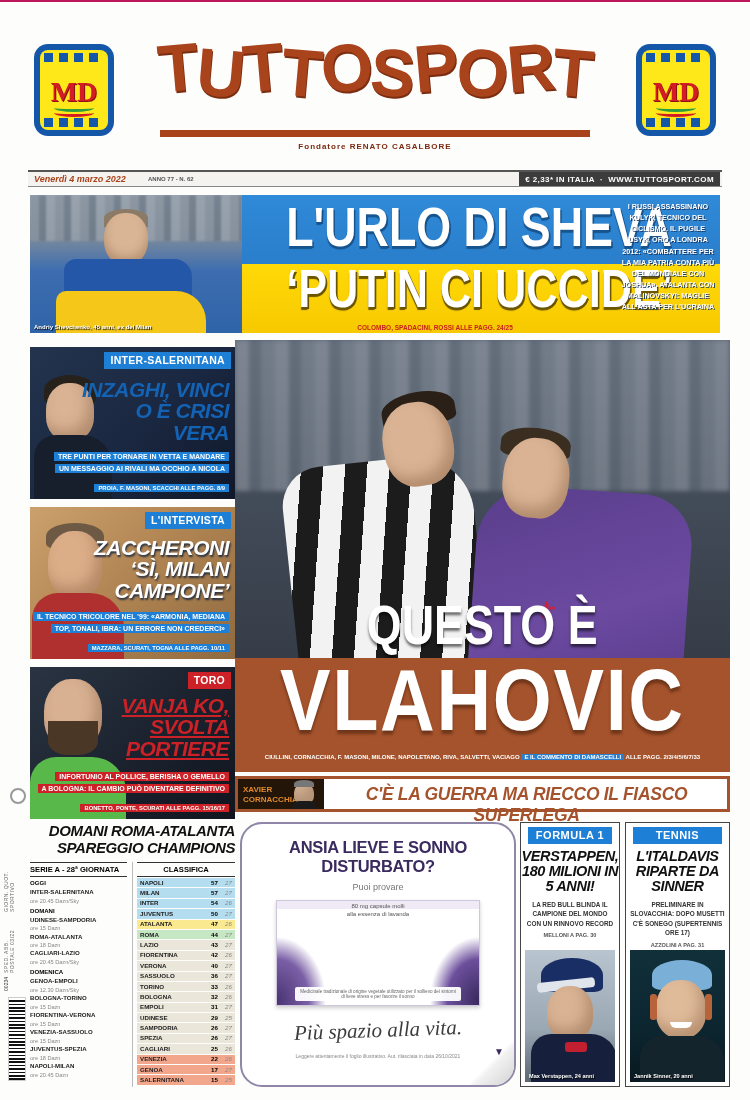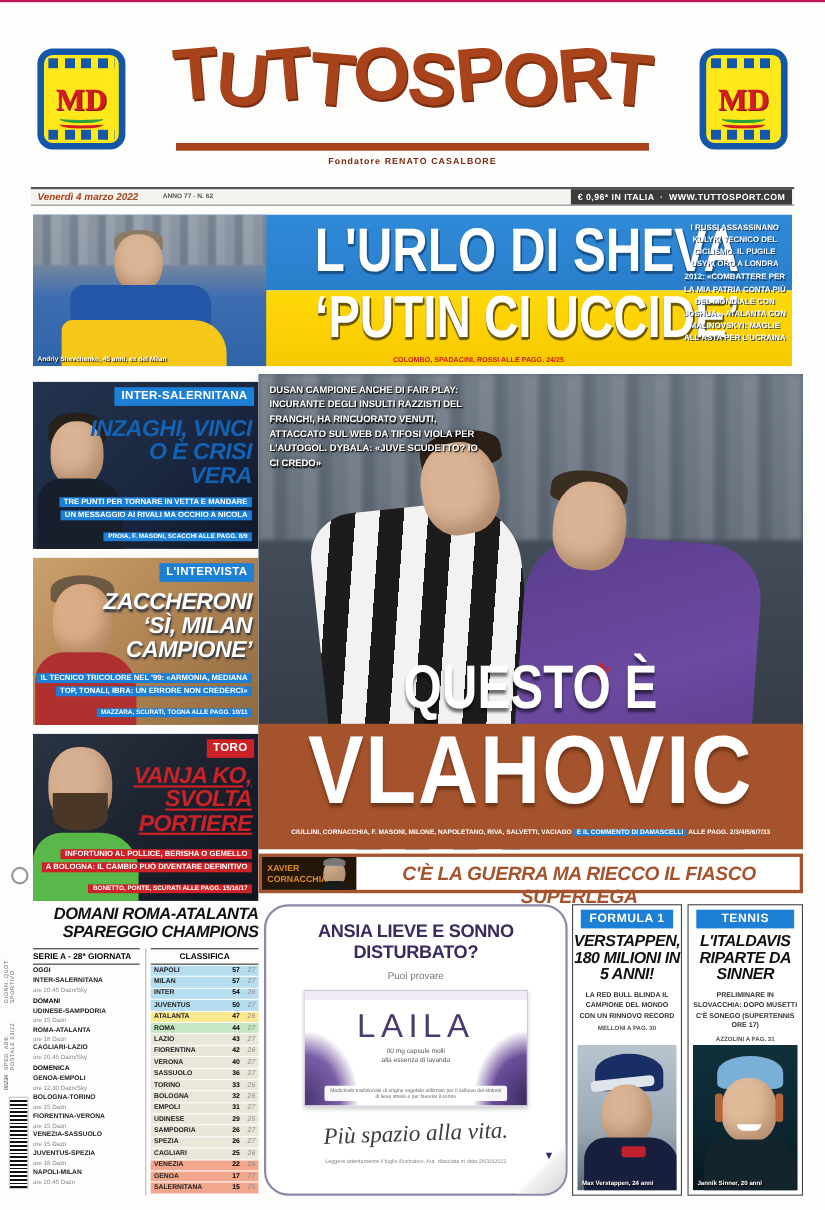--- a/index.html
+++ b/index.html
@@ -194,21 +194,21 @@
   </div>
 
   <div class="abs masthead"><span style="display:inline-block;transform:rotate(-5deg) translateY(-2px)">T</span><span style="display:inline-block;transform:rotate(5deg) translateY(3px)">U</span><span style="display:inline-block;transform:rotate(-5deg) translateY(-2px)">T</span><span style="display:inline-block;transform:rotate(5deg) translateY(3px)">T</span><span style="display:inline-block;transform:rotate(-5deg) translateY(-2px)">O</span><span style="display:inline-block;transform:rotate(5deg) translateY(3px)">S</span><span style="display:inline-block;transform:rotate(-5deg) translateY(-2px)">P</span><span style="display:inline-block;transform:rotate(5deg) translateY(3px)">O</span><span style="display:inline-block;transform:rotate(-5deg) translateY(-2px)">R</span><span style="display:inline-block;transform:rotate(5deg) translateY(3px)">T</span></div>
   <div class="abs masthead-rule"></div>
   <div class="abs founder">Fondatore RENATO CASALBORE</div>
 
   <div class="abs daterule"></div>
   <div class="abs date-left">Venerdì 4 marzo 2022</div>
   <div class="abs date-issue">ANNO 77 - N. 62</div>
   <div class="abs date-right">
-    <span>€ 0,96* IN ITALIA</span>
+    <span>€ 2,33* IN ITALIA</span>
     &nbsp;·&nbsp;
     <span>WWW.TUTTOSPORT.COM</span>
   </div>
 
   <div class="abs hero">
     <div class="hero-bg-blue"></div>
     <div class="hero-bg-yellow"></div>
     <div class="hero-photo">
       <div class="crowd"></div>
       <div class="sheva-hair"></div>
@@ -276,21 +276,20 @@
 
   <div class="abs mainphoto">
     <div class="mp-crowd"></div>
     <div class="fig-juve"></div>
     <div class="fig-viola"></div>
     <div class="hair-j"></div>
       <div class="face head-j"></div>
     <div class="hair-v"></div>
       <div class="face head-v"></div>
     <div class="giglio">⚜</div>
-    <div class="mp-kicker">DUSAN CAMPIONE ANCHE DI FAIR PLAY: INCURANTE DEGLI INSULTI RAZZISTI DEL FRANCHI, HA RINCUORATO VENUTI, ATTACCATO SUL WEB DA TIFOSI VIOLA PER L'AUTOGOL. DYBALA: «JUVE SCUDETTO? IO CI CREDO»</div>
     <div class="mp-h1"><span class="cx">QUESTO È</span></div>
     <div class="brown-band"></div>
     <div class="mp-h2"><span class="cx" style="transform:scaleX(.86);">VLAHOVIC</span></div>
     <div class="mp-caption"><span>CIULLINI, CORNACCHIA, F. MASONI, MILONE, NAPOLETANO, RIVA, SALVETTI, VACIAGO </span><b>E IL COMMENTO DI DAMASCELLI</b><span> ALLE PAGG. 2/3/4/5/6/7/33</span></div>
   </div>
 
   <div class="abs jstrip">
     <div class="jname">
       <span>XAVIER</span><br><span>CORNACCHIA</span>
       <div class="jface">
@@ -441,21 +440,20 @@
           </div>
       </div>
     </div>
   </div>
 
   <div class="abs ad">
     <div class="ad-h">ANSIA LIEVE E SONNO DISTURBATO?</div>
     <div class="ad-try">Puoi provare</div>
     <div class="ad-box">
       <div class="ad-box-grad"></div>
-      <div class="ad-brand">LAILA</div>
       <div class="ad-sub">80 mg capsule molli</div>
       <div class="ad-sub">alla essenza di lavanda</div>
       <div class="ad-banner">Medicinale tradizionale di origine vegetale utilizzato per il sollievo dei sintomi di lieve stress e per favorire il sonno</div>
     </div>
     <div class="ad-claim">Più spazio alla vita.</div>
     <div class="ad-legal">Leggere attentamente il foglio illustrativo. Aut. rilasciata in data 26/10/2021</div>
     <div class="ad-curl"></div>
     <div class="ad-logo">▼</div>
   </div>
 

